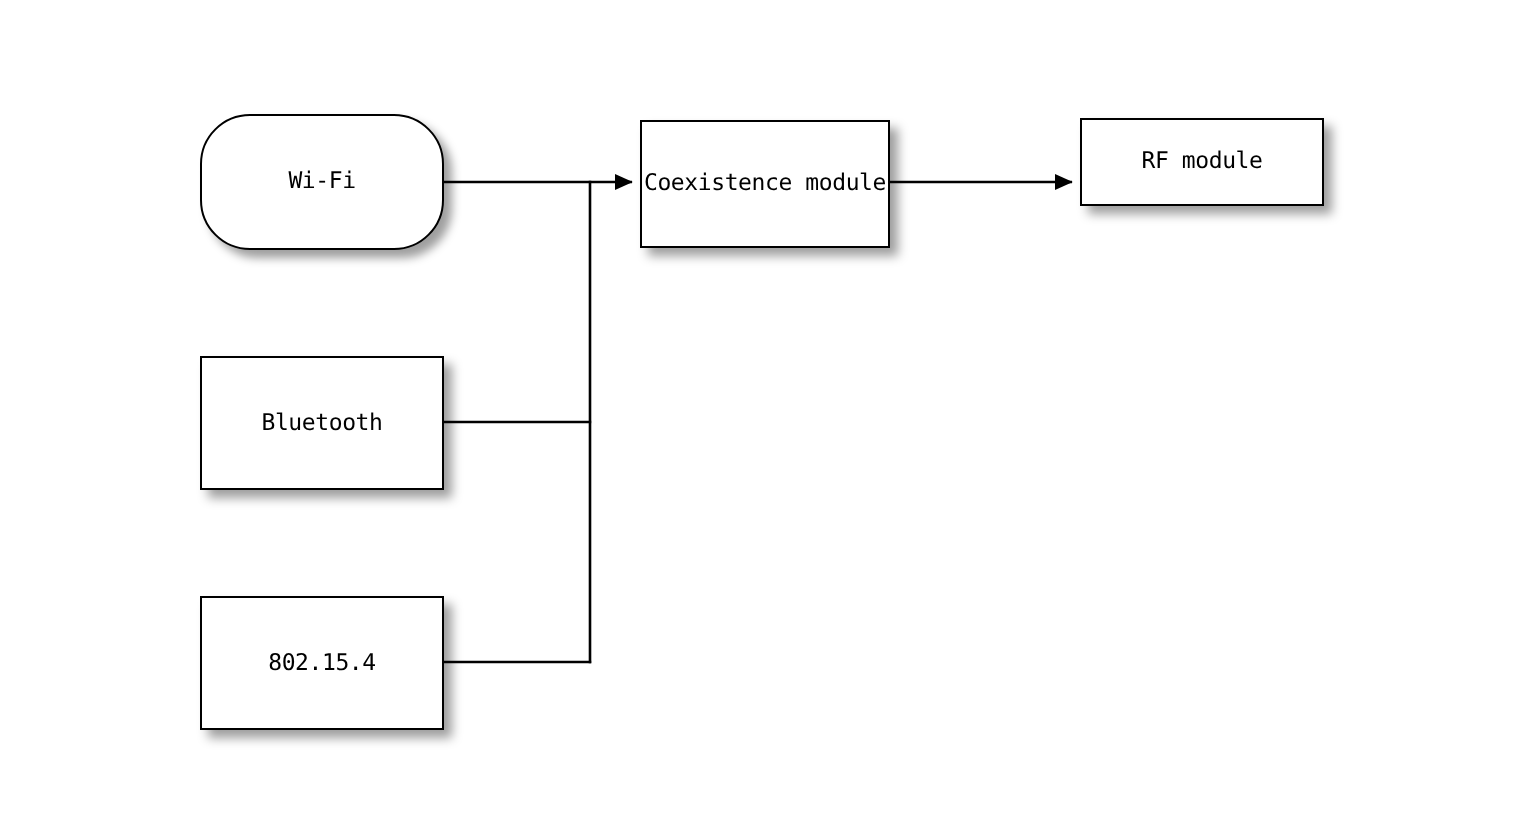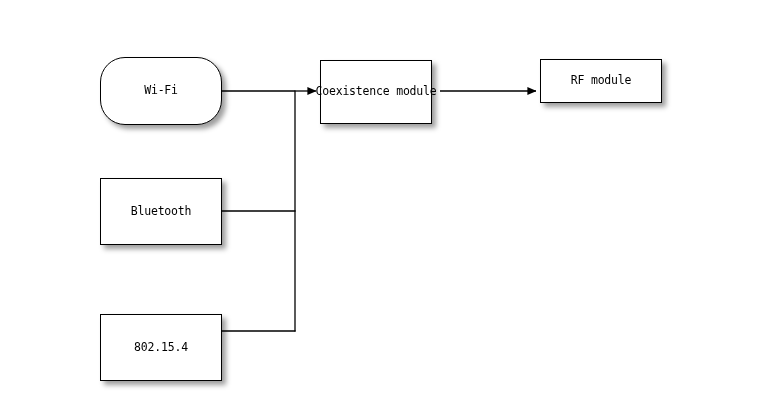--- a/index.html
+++ b/index.html
@@ -71,25 +71,25 @@
   </svg>
 
   <div class="node" style="left:100px; top:57px; width:122px; height:68px;border-radius:25px;">
     <span class="node-label">Wi-Fi</span>
   </div>
 
   <div class="node" style="left:100px; top:178px; width:122px; height:67px;">
     <span class="node-label">Bluetooth</span>
   </div>
 
-  <div class="node" style="left:100px; top:314px; width:122px; height:67px;">
+  <div class="node" style="left:100px; top:298px; width:122px; height:67px;">
     <span class="node-label">802.15.4</span>
   </div>
 
-  <div class="node" style="left:320px; top:60px; width:112px; height:64px;">
+  <div class="node" style="left:320px; top:60px; width:125px; height:64px;">
     <span class="node-label">Coexistence module</span>
   </div>
 
   <div class="node" style="left:540px; top:59px; width:122px; height:44px;">
     <span class="node-label">RF module</span>
   </div>
 
 </div>
 
 </body></html>

